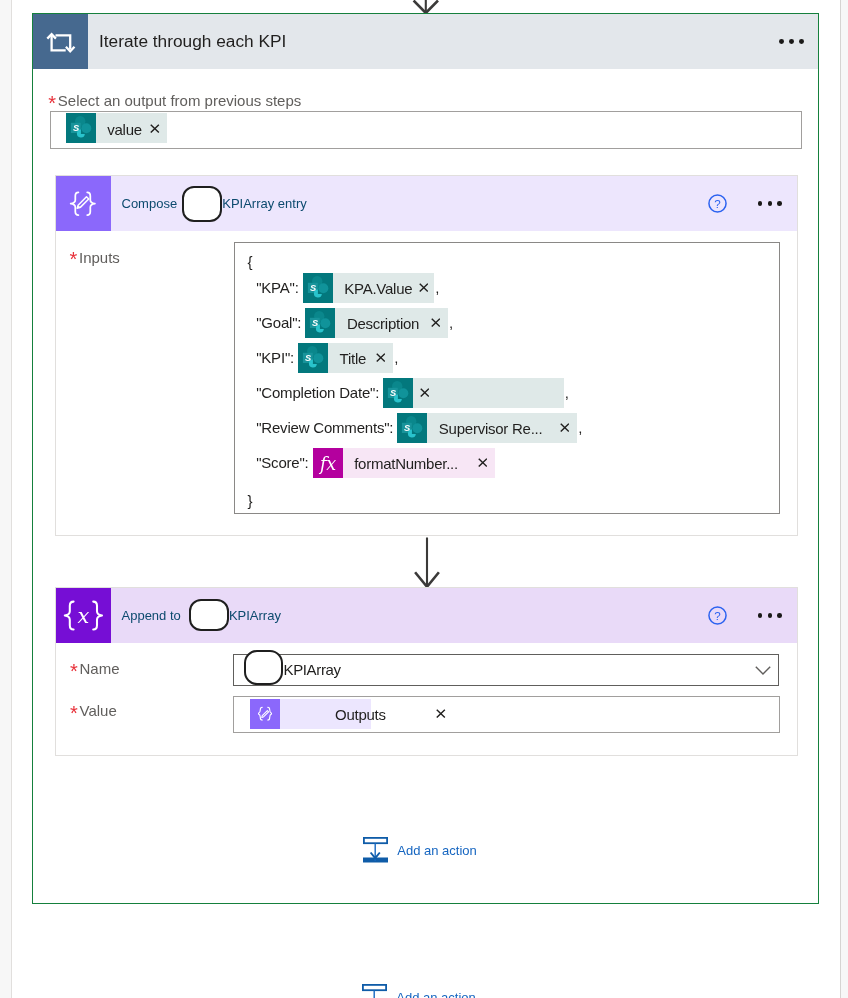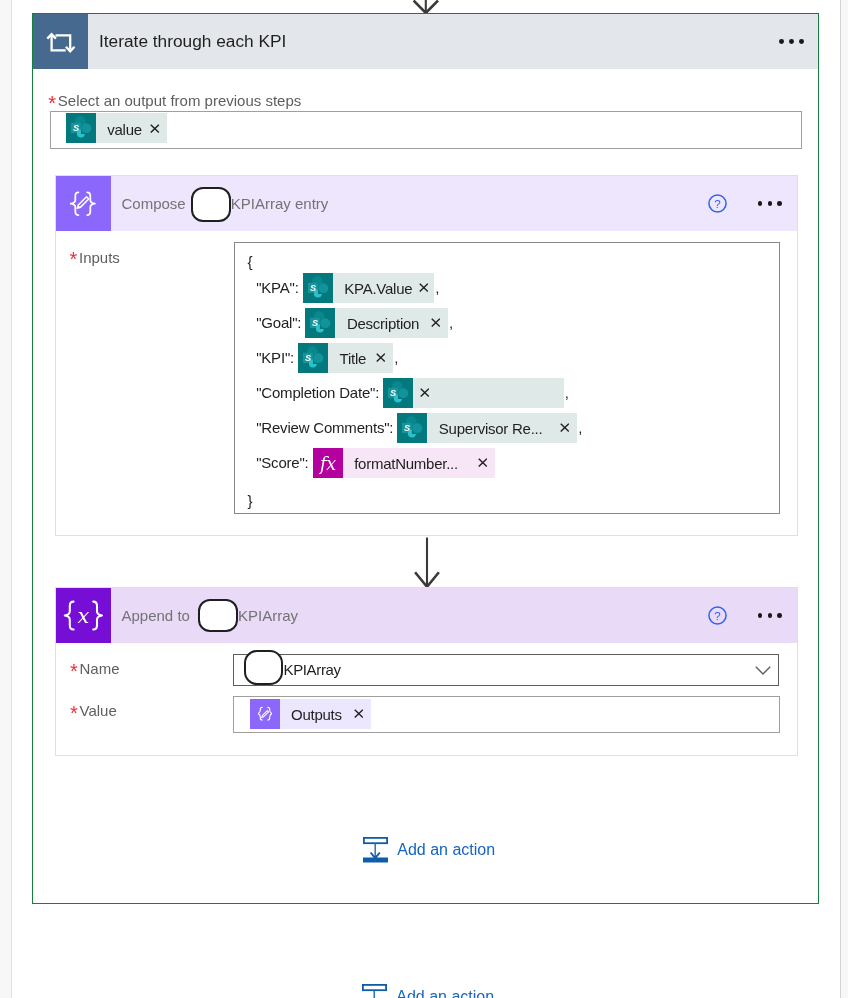--- a/index.html
+++ b/index.html
@@ -35,46 +35,46 @@
   .tok{display:inline-flex;align-items:center;height:30px;vertical-align:middle;
        box-sizing:border-box;}
   .tok-ic{width:30px;height:30px;flex:0 0 30px;display:block;}
   .tok-body{height:30px;display:flex;align-items:center;padding:1.8px 0 0 11.4px;
             font-size:15px;letter-spacing:-0.25px;color:#201f1e;white-space:nowrap;flex:1 1 auto;}
   .tok-x{flex:0 0 auto;margin:0 7.8px 0 6.5px;line-height:0;display:flex;align-items:center;}
   .tok-x svg{display:block;}
   .tok-sp{background:#dfe9e8;}
   .tok-sp .tok-body{color:#201f1e;}
   .tok-fx{background:#f7e6f5;}
-  .tok-out{background:#ece6fe;}
+  .tok-out{background:#ece6fe;gap:44px;}
 
   
   .sub-card{position:absolute;background:#fff;border:1px solid #e1dfdd;box-sizing:border-box;}
   .sub-head{position:absolute;left:0;top:0;height:55px;}
   .sub-icon{position:absolute;left:0;top:0;width:55px;height:55px;}
-  .sub-title{position:absolute;top:0;height:61px;line-height:55px;font-size:15px;
-             color:#737373;white-space:nowrap;}
+  .sub-title{position:absolute;top:0;height:61px;line-height:55px;font-size:13px;
+             color:#0c4a6e;white-space:nowrap;}
 
   .redact{display:inline-block;vertical-align:middle;background:#fff;
           border:2px solid #1f1f1f;border-radius:13px;}
 
   .inputs-box{position:absolute;background:#fff;border:1px solid #8a8886;box-sizing:border-box;}
   .code-line{position:absolute;font-size:15px;color:#201f1e;white-space:nowrap;
              display:flex;align-items:center;line-height:1;letter-spacing:-0.2px;}
   .code-key{color:#201f1e;}
   .code-line .tok{margin-left:4.2px;}
   .comma{margin-left:1px;color:#201f1e;}
 
   .dots3{display:flex;align-items:center;gap:5.1px;height:55px;}
   .dots3 i{width:4.7px;height:4.7px;border-radius:50%;background:#1b1a19;display:block;}
   .loop-dots{gap:5.4px;}
   .loop-dots i{width:4.9px;height:4.9px;}
 
   .addaction{position:absolute;display:flex;align-items:center;}
-  .addaction .lbl{font-size:16px;color:#1565c0;margin-left:9.2px;position:relative;top:0px;}
+  .addaction .lbl{font-size:13px;color:#1565c0;margin-left:9.2px;position:relative;top:0px;}
 
   .arrow{position:absolute;}
 </style>
 </head>
 <body>
 
 <div id="root">
 
   <div class="gutter-l"></div>
   <div class="gutter-l-line"></div>

